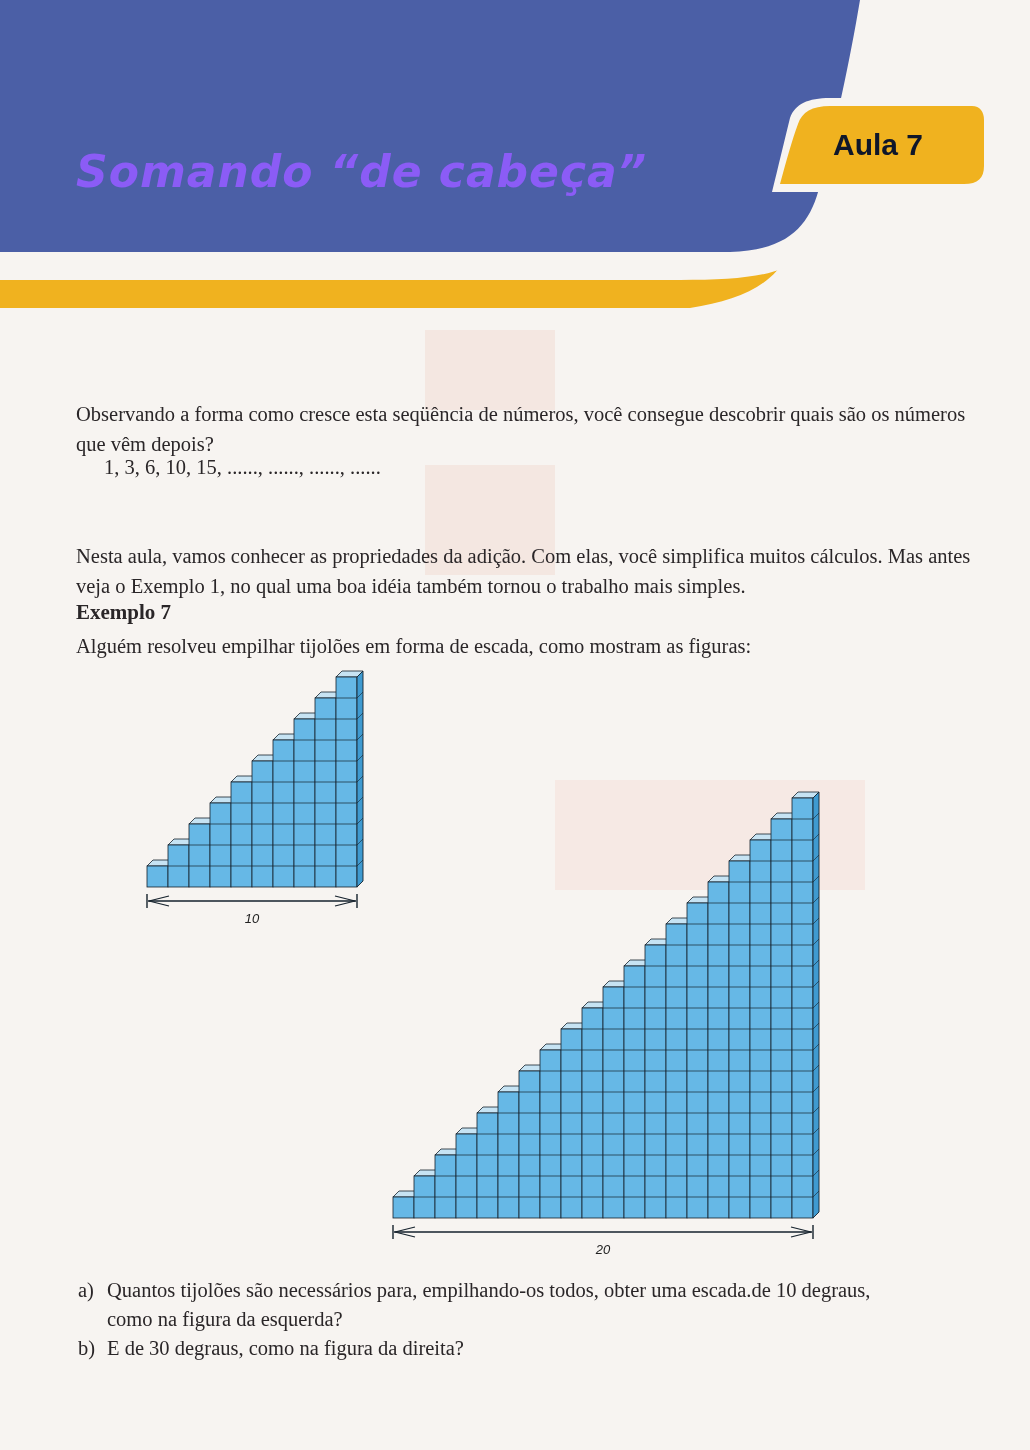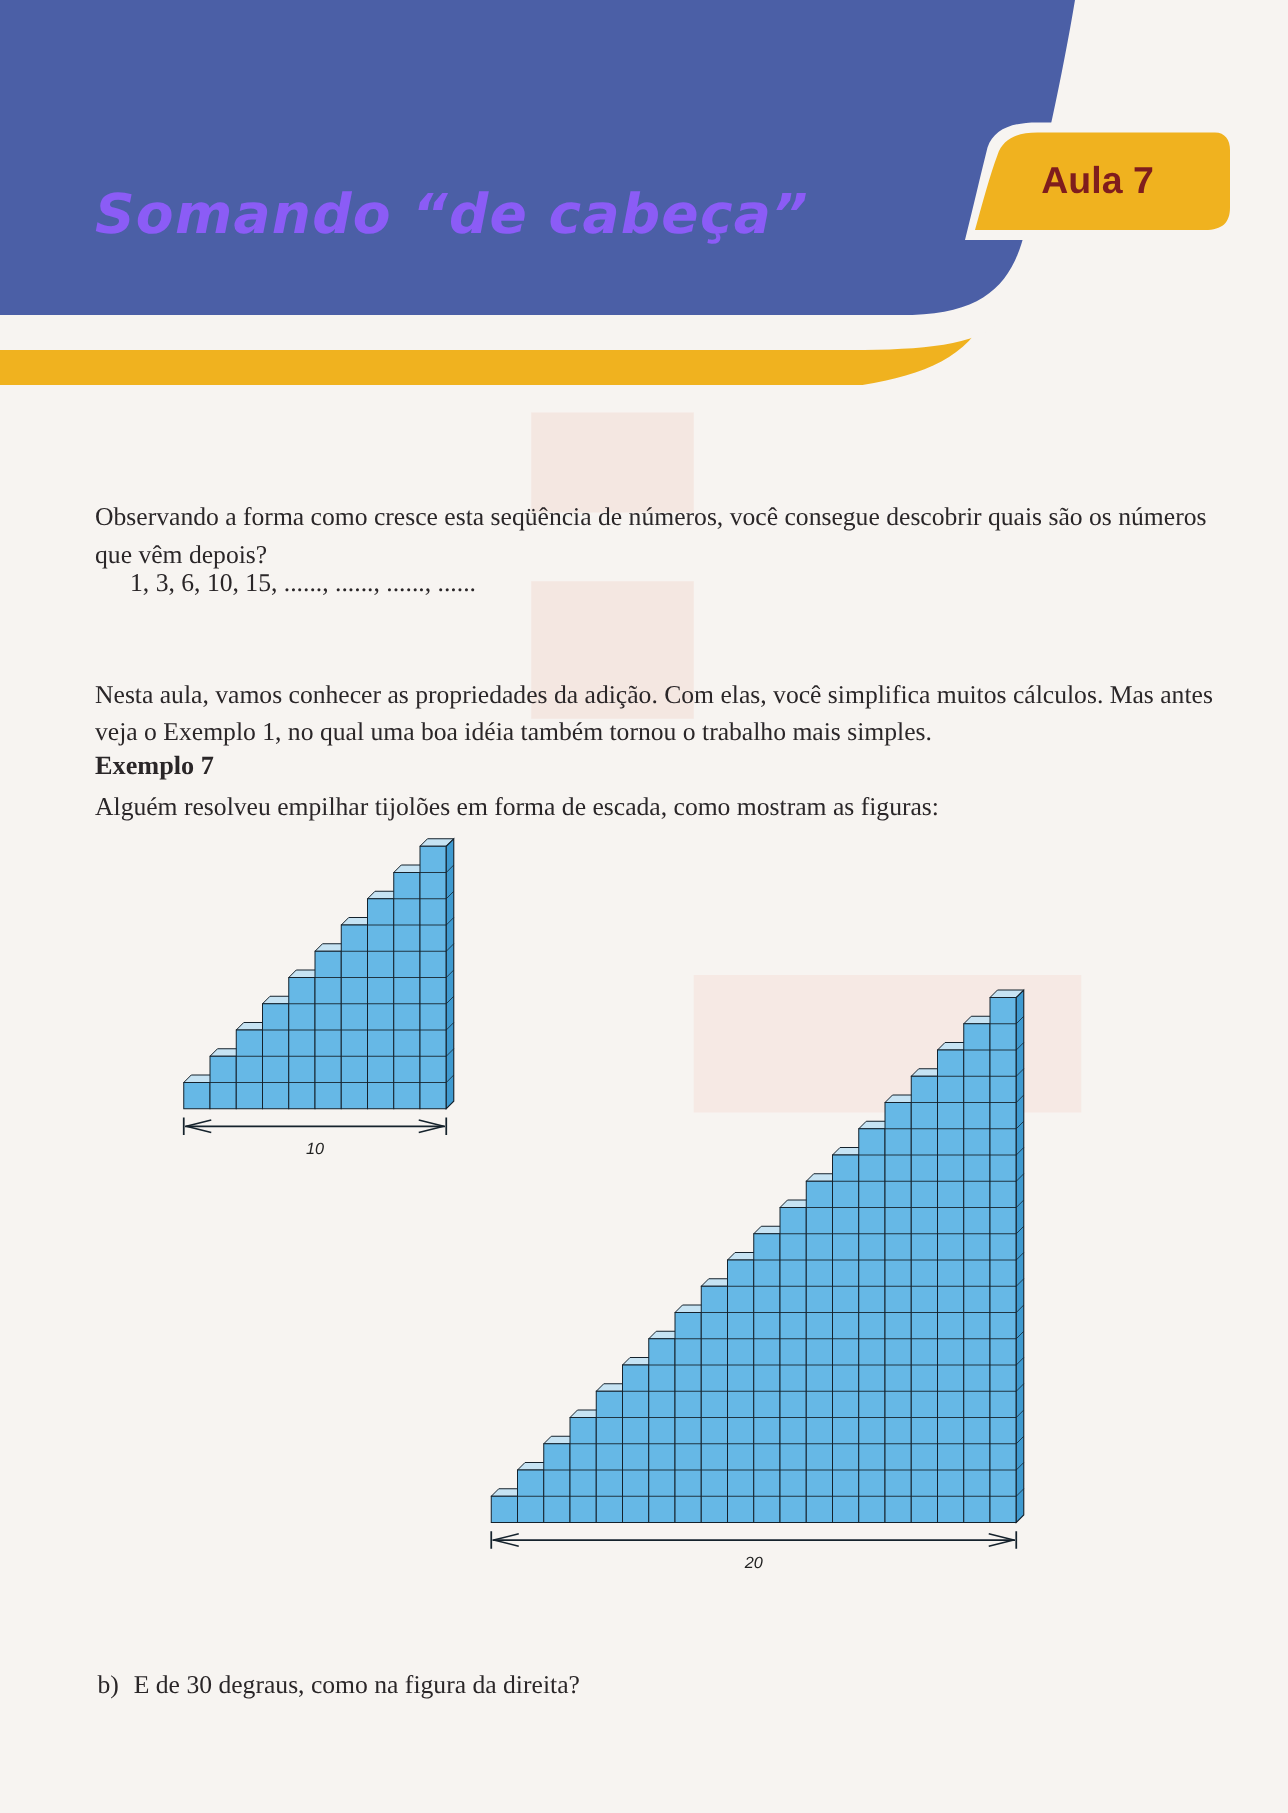--- a/index.html
+++ b/index.html
@@ -13,21 +13,21 @@
   #header-svg { position:absolute; left:0; top:0; width:1030px; height:330px; }
   .title {
     position:absolute; left:76px; top:146px; margin:0;
     font-family:"DejaVu Sans","Liberation Sans",sans-serif;
     font-weight:bold; font-style:italic; font-size:44px; letter-spacing:1px;
     color:#8b5cf6; white-space:nowrap;
   }
   .aula {
     position:absolute; left:833px; top:128px;
     font-family:"Liberation Sans","DejaVu Sans",sans-serif;
-    font-weight:bold; font-size:30px; color:#7f1d1d; white-space:nowrap;
+    font-weight:bold; font-size:30px; color:#0f172a; white-space:nowrap;
   }
   .p {
     position:absolute; left:76px; width:900px;
     font-size:20.5px; line-height:30px; margin:0;
   }
   .seq { position:absolute; left:104px; top:456px; font-size:20.5px; white-space:nowrap; }
   .ex-title { position:absolute; left:76px; top:600px; font-size:21px; font-weight:bold; margin:0; }
   .fig { position:absolute; overflow:visible; }
   .dim-label {
     font-family:"Liberation Sans","DejaVu Sans",sans-serif; font-style:italic; font-size:13px;
@@ -409,16 +409,18 @@
       <line x1="0" y1="427" x2="0" y2="441" stroke="#15222c" stroke-width="1.4"></line>
       <line x1="420" y1="427" x2="420" y2="441" stroke="#15222c" stroke-width="1.4"></line>
       <line x1="1" y1="434" x2="419" y2="434" stroke="#15222c" stroke-width="1.4"></line>
       <polyline points="22,429 2,434 22,439" fill="none" stroke="#15222c" stroke-width="1.2"></polyline>
       <polyline points="398,429 418,434 398,439" fill="none" stroke="#15222c" stroke-width="1.2"></polyline>
       <text x="210" y="456" text-anchor="middle" class="dim-label" fill="#222">20</text>
     </g>
   </svg>
 
 <div class="q" style="top:1276px;">
+  <div><span class="letter">a)</span><span>Quantos tijolões são necessários para, empilhando-os todos, obter uma escada.de 10 degraus,</span></div>
+  <div class="indent">como na figura da esquerda?</div>
 </div>
 <div class="q" style="top:1334px;">
   <div><span class="letter">b)</span><span>E de 30 degraus, como na figura da direita?</span></div>
 </div>
 
 </body></html>

